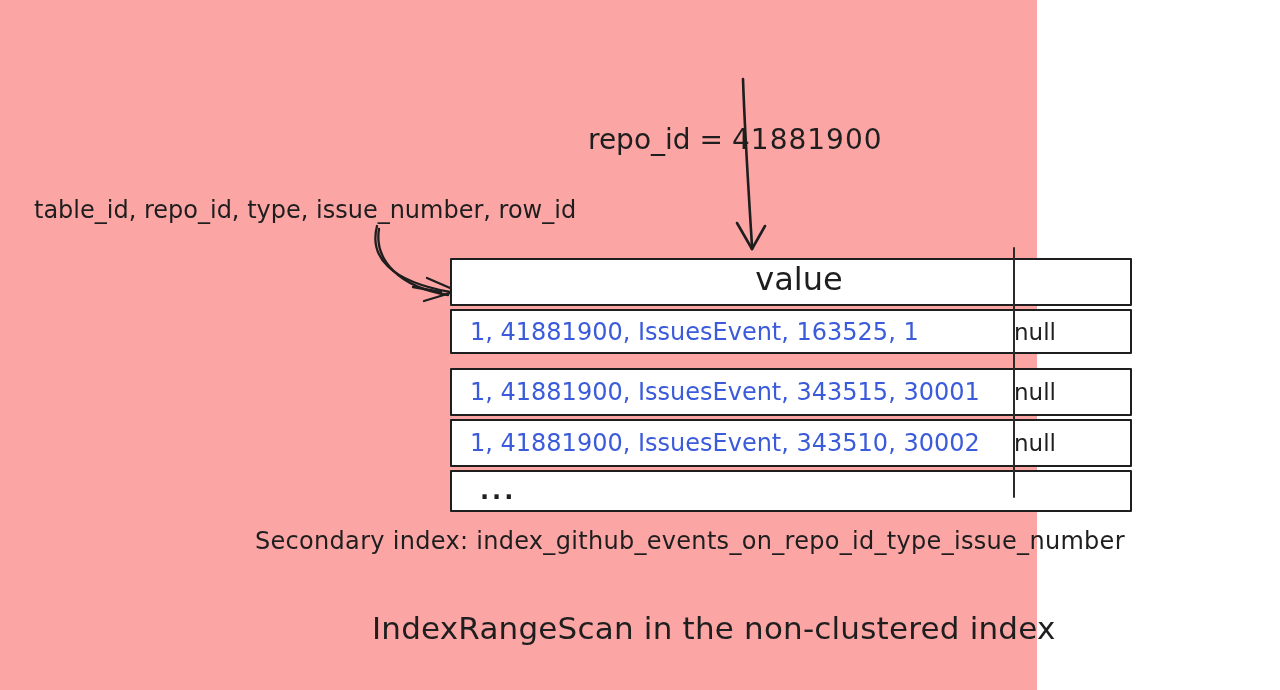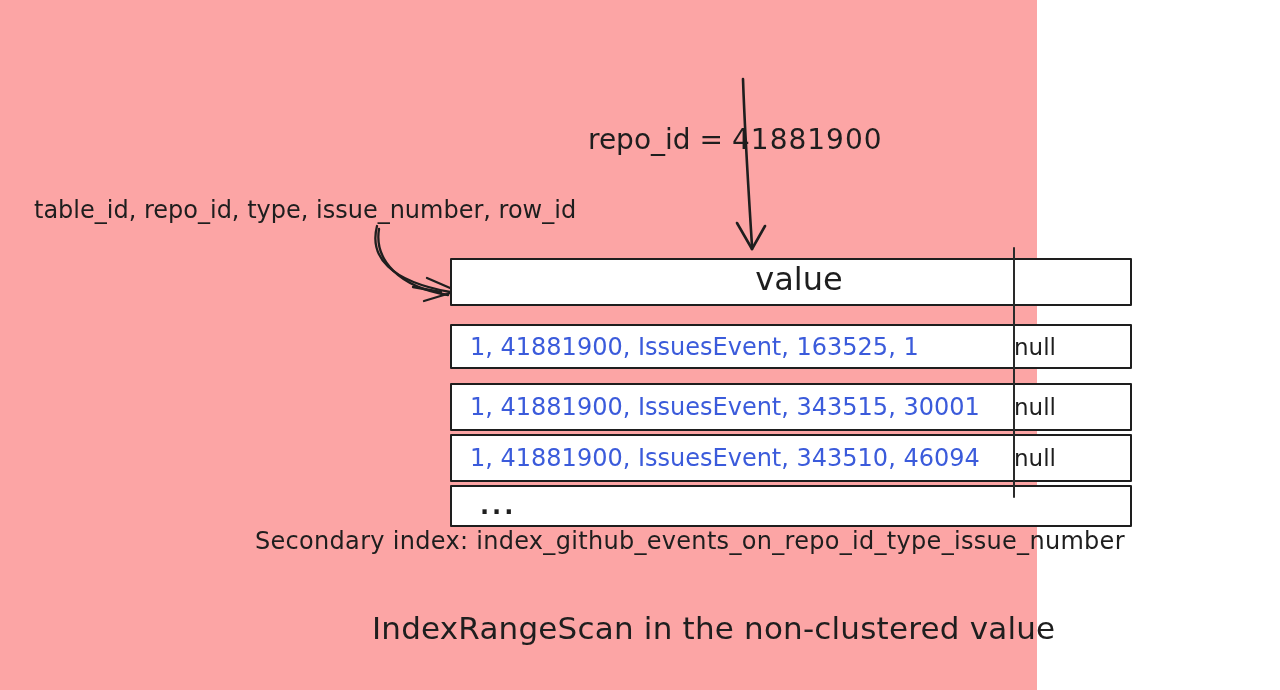--- a/index.html
+++ b/index.html
@@ -44,21 +44,21 @@
   }
   .trow {
     box-sizing: border-box;
     border: 2.4px solid #1e1e1e;
     border-radius: 1px;
     display: flex;
     align-items: center;
     background: #ffffff;
   }
   .trow.header { height: 48px; flex-direction: column; }
-  .trow.r1 { height: 45px; margin-top: 18px; }
+  .trow.r1 { height: 45px; margin-top: 3px; }
   .trow.r2 { height: 48px; margin-top: 14px; }
   .trow.r3 { height: 48px; margin-top: 3px; }
   .trow.r4 { height: 42px; margin-top: 3px; }
   .cell { overflow: hidden; white-space: nowrap; }
   .cell.key {
     flex: 1 1 auto;
     padding-left: 18px;
     font-size: 24px;
   }
   .cell.val {
@@ -125,27 +125,27 @@
     </div>
     <div class="trow r1">
       <div class="cell key blue">1, 41881900, IssuesEvent, 163525, 1</div>
       <div class="cell val">null</div>
     </div>
     <div class="trow r2">
       <div class="cell key blue">1, 41881900, IssuesEvent, 343515, 30001</div>
       <div class="cell val">null</div>
     </div>
     <div class="trow r3">
-      <div class="cell key blue">1, 41881900, IssuesEvent, 343510, 46094</div>
+      <div class="cell key blue">1, 41881900, IssuesEvent, 343510, 30002</div>
       <div class="cell val">null</div>
     </div>
     <div class="trow r4">
       <div class="cell key ellipsis">...</div>
       <div class="cell val"></div>
     </div>
   </div>
 
   <div class="col-divider"></div>
 
   <div class="txt caption">Secondary index: index_github_events_on_repo_id_type_issue_number</div>
-  <div class="txt title">IndexRangeScan in the non-clustered value</div>
+  <div class="txt title">IndexRangeScan in the non-clustered index</div>
 
 </div>
 
 </body></html>

